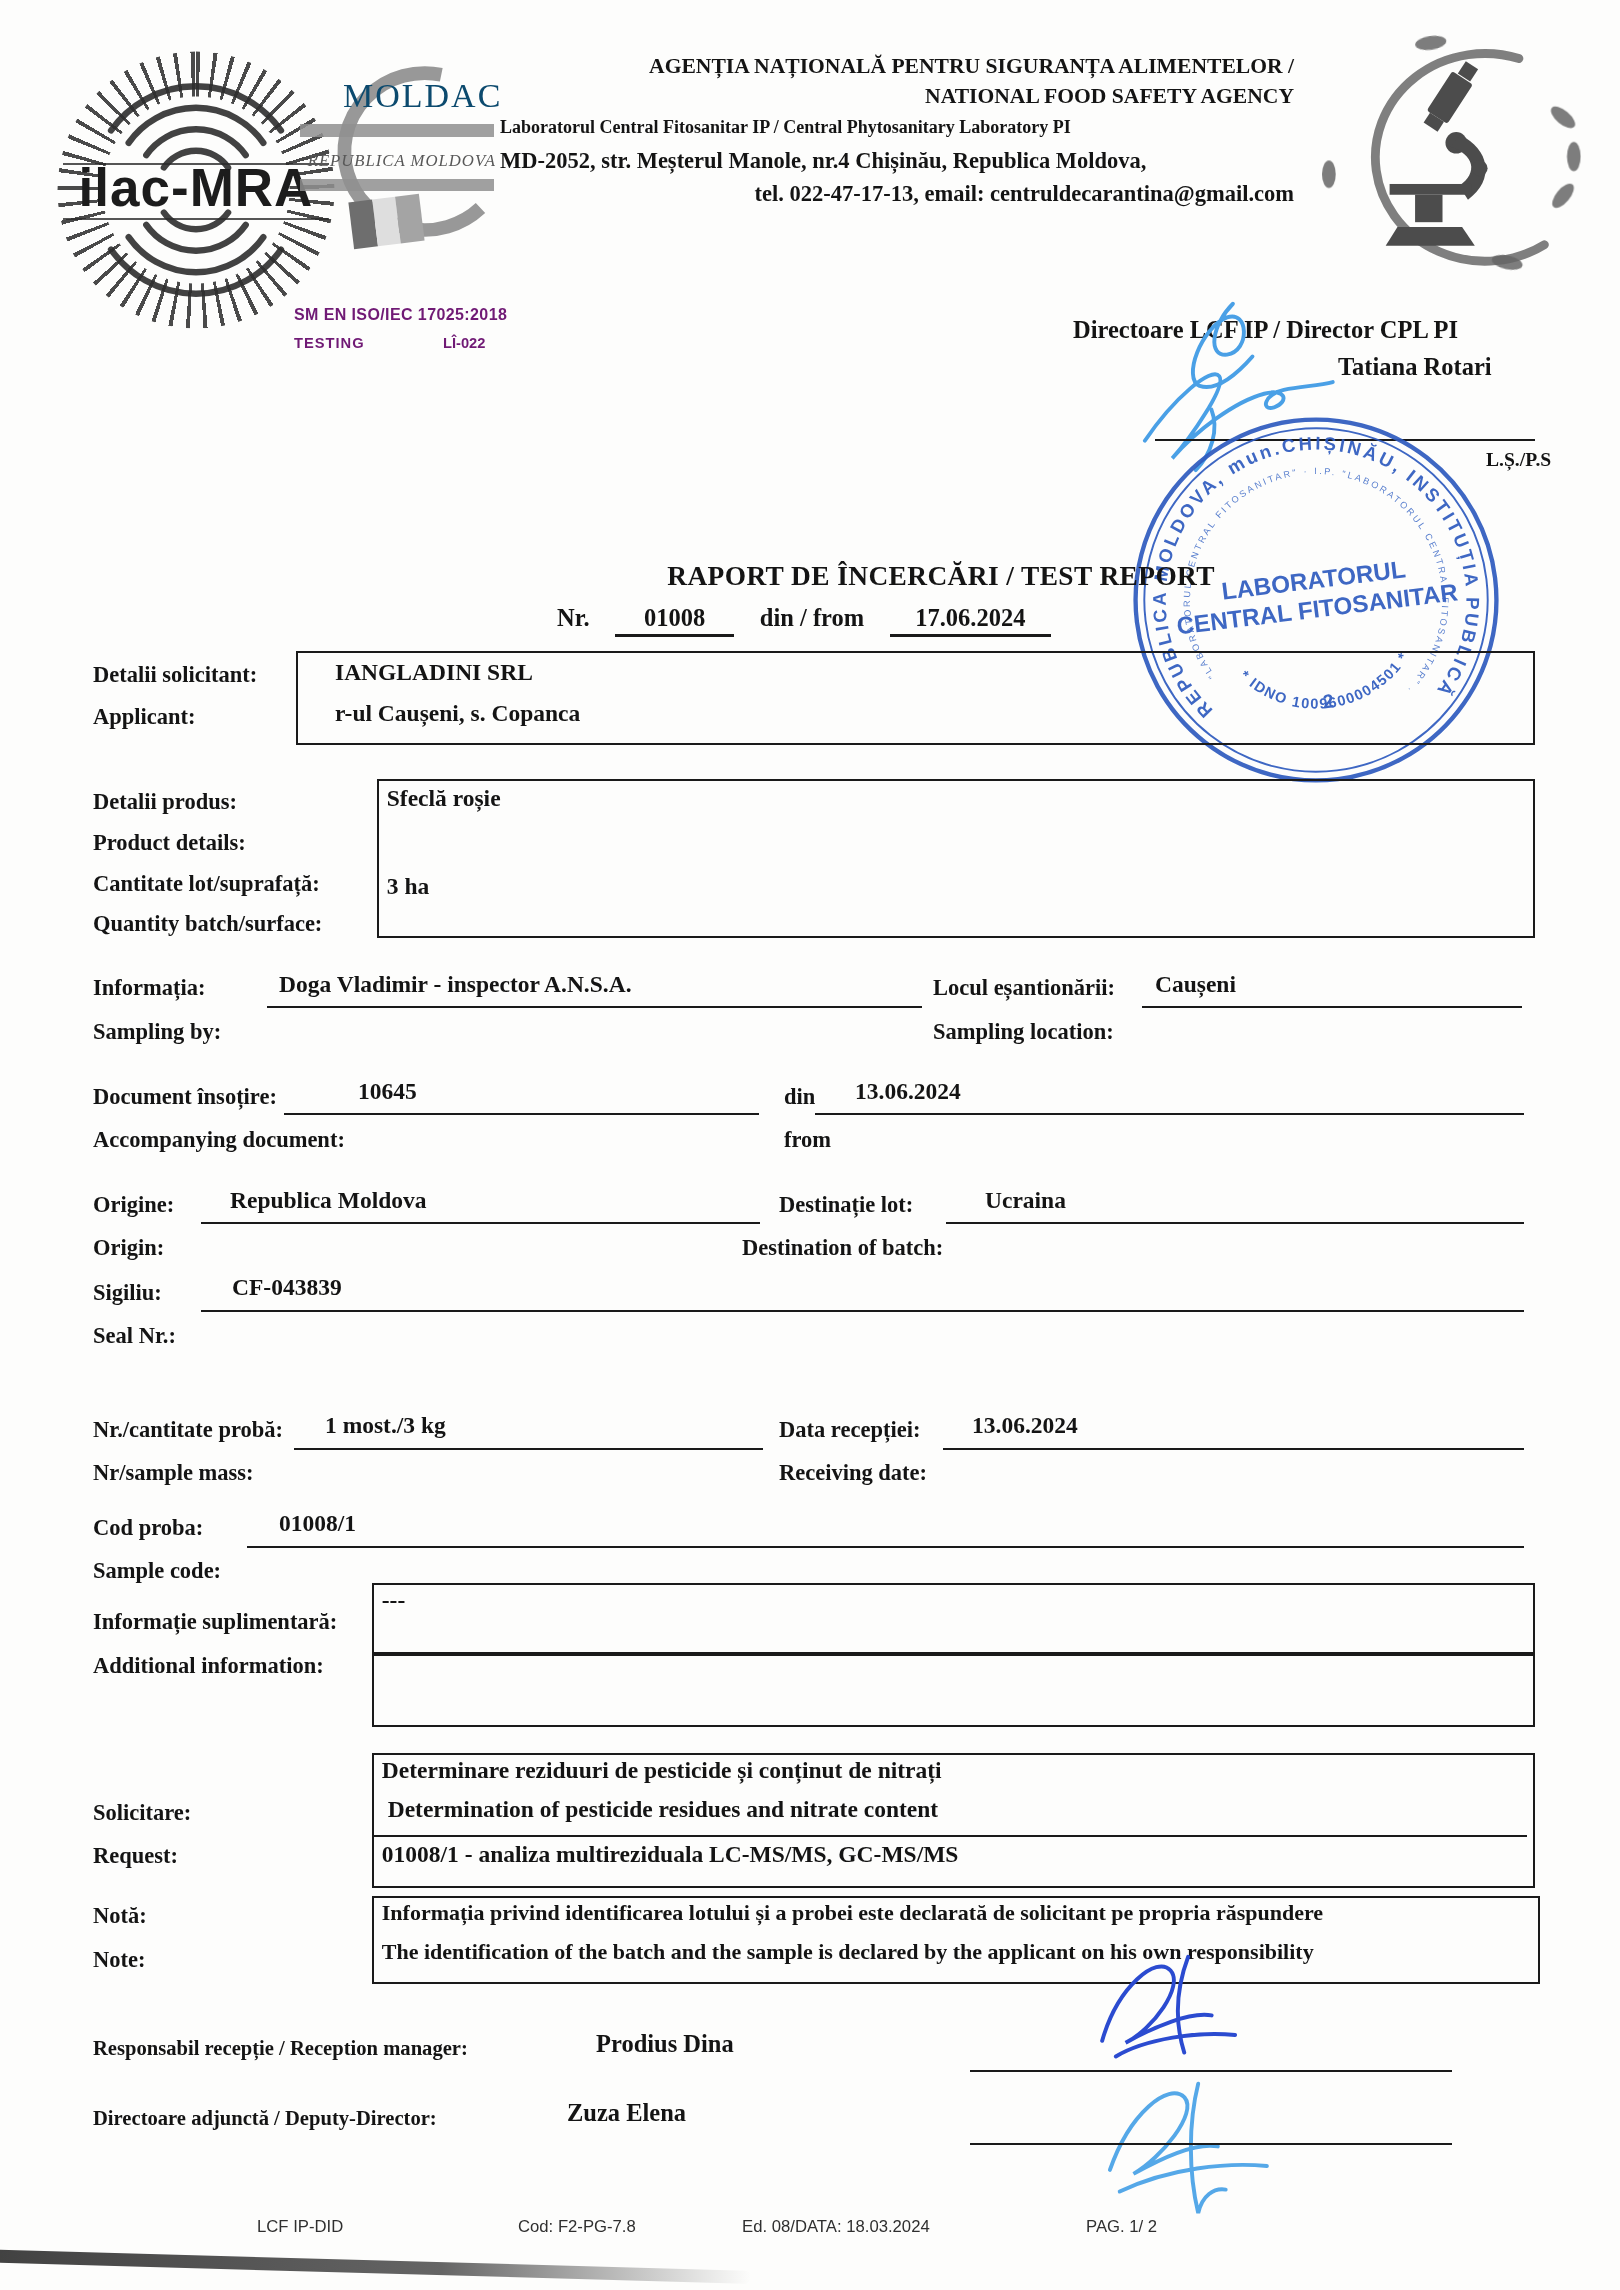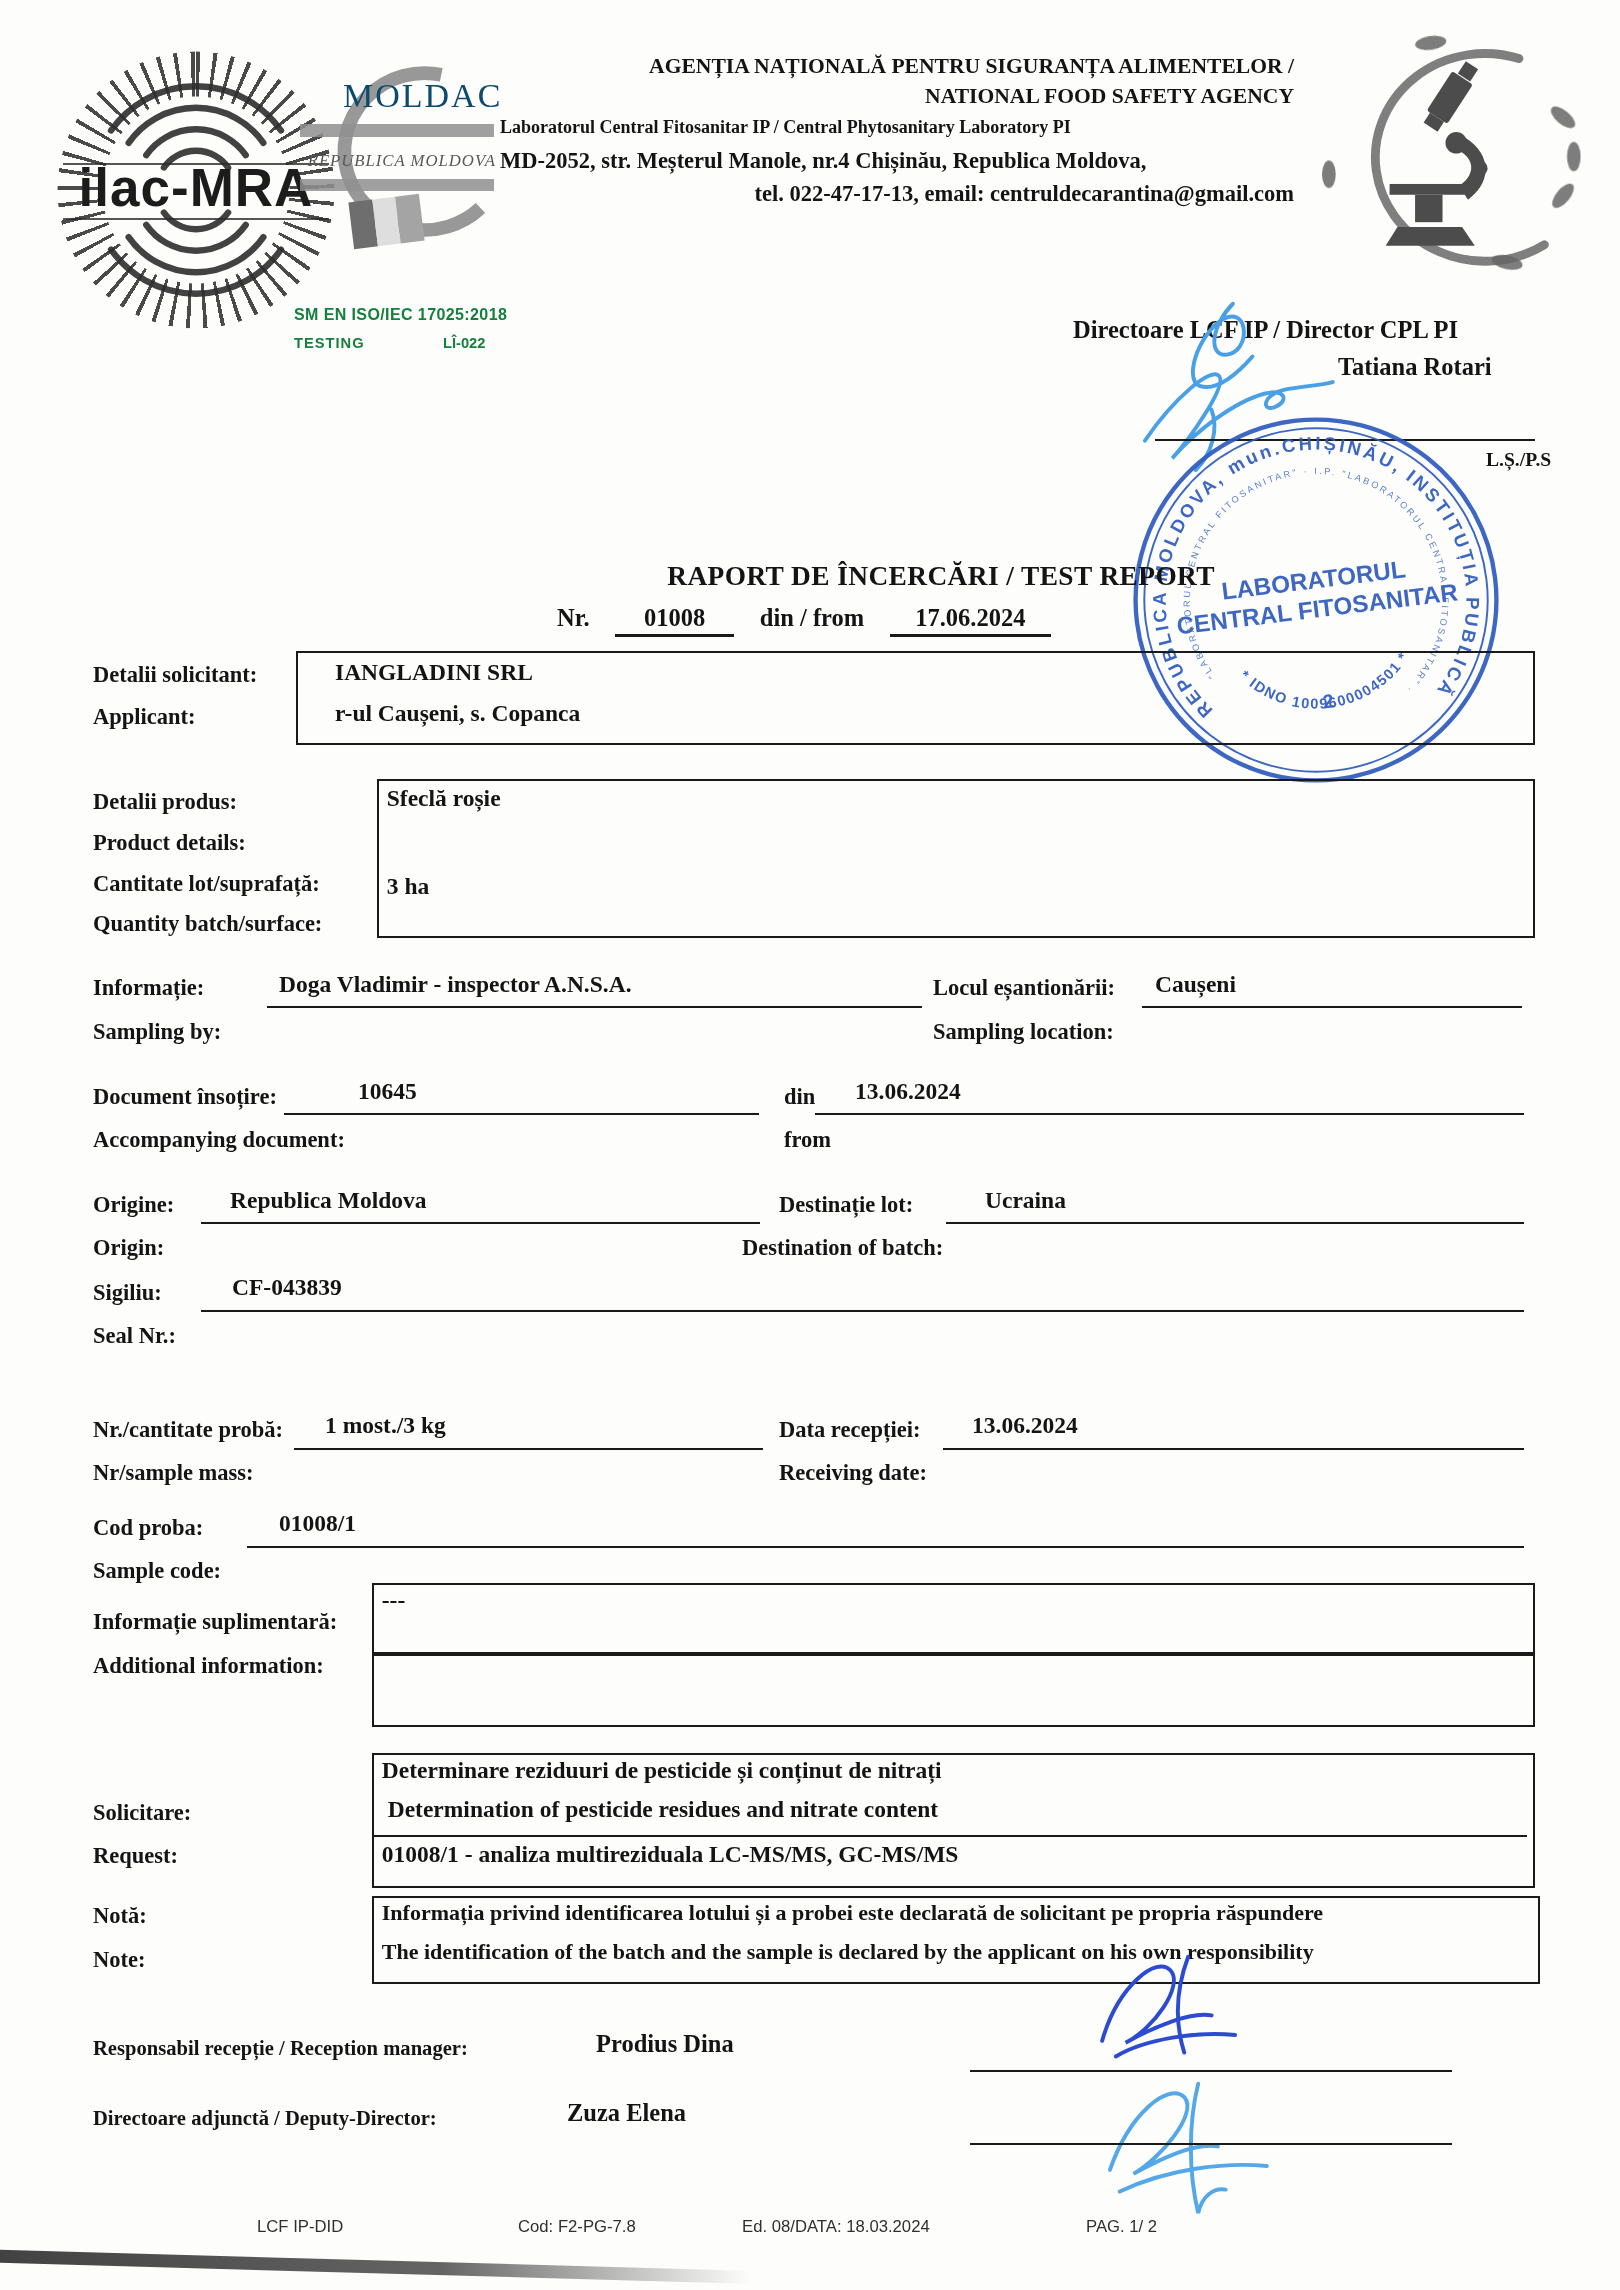--- a/index.html
+++ b/index.html
@@ -34,21 +34,21 @@
   }
   .ilac-rule { position:absolute; left:5.9px; right:5.9px; height:0; border-top:2.5px solid #2a2a2a; opacity:.8; }
 
   
   .moldac { position:absolute; left:294px; top:61px; width:221px; height:201px; }
   .moldac-name { position:absolute; left:49px; top:15.7px; font-size:34px; color:#0c4a6e; letter-spacing:2px; }
   .moldac-bar { position:absolute; background:#8f8f8f; opacity:.85; }
   .moldac-country { position:absolute; left:13.7px; top:90px; font-style:italic; font-size:16.7px; letter-spacing:1px; color:#585858; }
   .flag { position:absolute; left:57px; top:137px; width:71px; height:47px; transform:rotate(-7deg); display:flex; }
   .flag div { flex:1; }
-  .std { position:absolute; font-family:"Liberation Sans", sans-serif; font-weight:bold; color:#15803d; white-space:nowrap; }
+  .std { position:absolute; font-family:"Liberation Sans", sans-serif; font-weight:bold; color:#701a75; white-space:nowrap; }
 
   .sig-line-note { position:absolute; font-weight:bold; font-size:19.6px; white-space:nowrap;margin-left:28px; }
 
   
   .stamp { position:absolute; left:1122px; top:406px; width:388px; height:388px; transform:rotate(-7deg); opacity:.92; }
 
   .streak { position:absolute; left:-23.5px; top:2260px; width:774px; height:12.7px;
     background:linear-gradient(to right, #1f1f1f, #4a4a4a 60%, rgba(90,90,90,0)); 
     transform:rotate(1.6deg); border-radius:5.9px; opacity:.85; }
 </style>
@@ -180,21 +180,21 @@
 
   <div class="lbl" style="left:93px;top:789px">Detalii produs:</div>
   <div class="lbl" style="left:93px;top:830px">Product details:</div>
   <div class="lbl" style="left:93px;top:871px">Cantitate lot/suprafață:</div>
   <div class="lbl" style="left:93px;top:911px">Quantity batch/surface:</div>
   <div class="box" style="left:377px;top:779px;width:1154px;height:155px">
     <div class="boxtxt" style="left:7.8px;top:3.9px">Sfeclă roșie</div>
     <div class="boxtxt" style="left:7.8px;top:92px">3 ha</div>
   </div>
 
-  <div class="lbl" style="left:93px;top:975px">Informație:</div>
+  <div class="lbl" style="left:93px;top:975px">Informația:</div>
   <div class="val" style="left:279px;top:971px">Doga Vladimir - inspector A.N.S.A.</div>
   <div class="hline" style="left:267px;top:1006px;width:655px"></div>
   <div class="lbl" style="left:93px;top:1019px">Sampling by:</div>
   <div class="lbl" style="left:933px;top:975px">Locul eșantionării:</div>
   <div class="val" style="left:1155px;top:971px">Caușeni</div>
   <div class="hline" style="left:1142px;top:1006px;width:380px"></div>
   <div class="lbl" style="left:933px;top:1019px">Sampling location:</div>
 
   <div class="lbl" style="left:93px;top:1084px">Document însoțire:</div>
   <div class="val" style="left:358px;top:1078px">10645</div>

